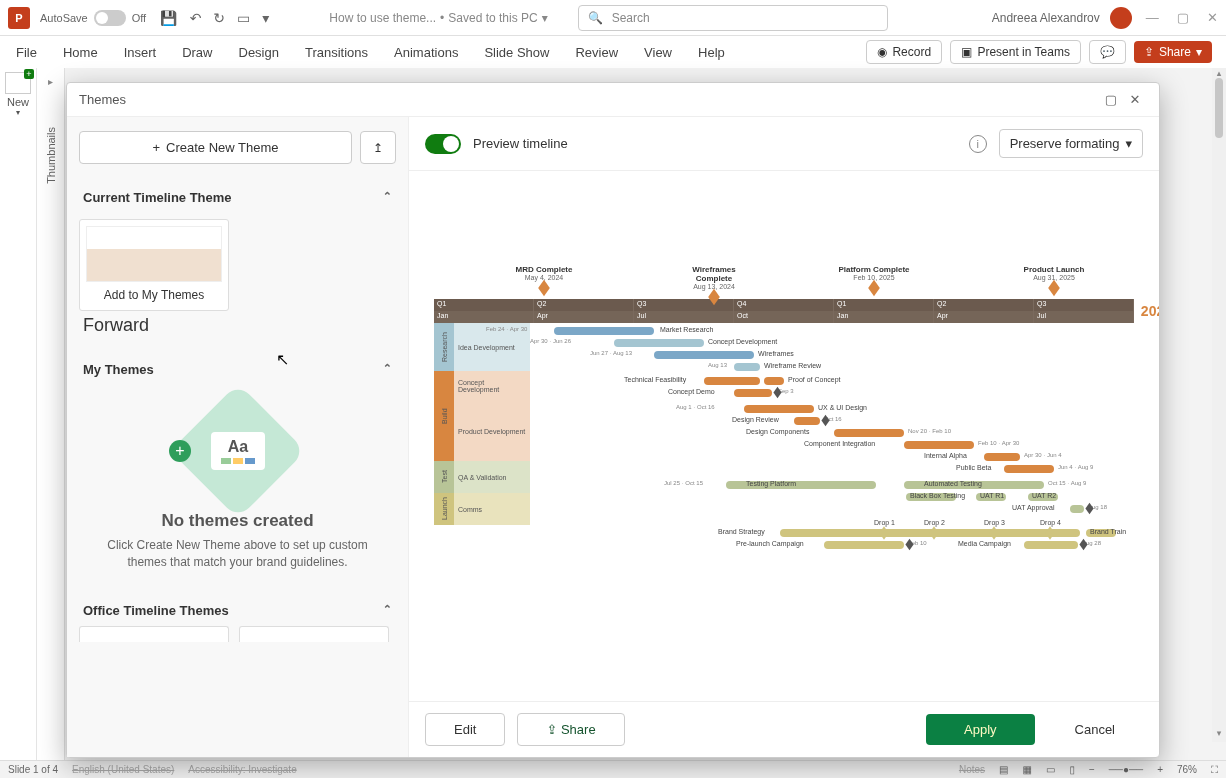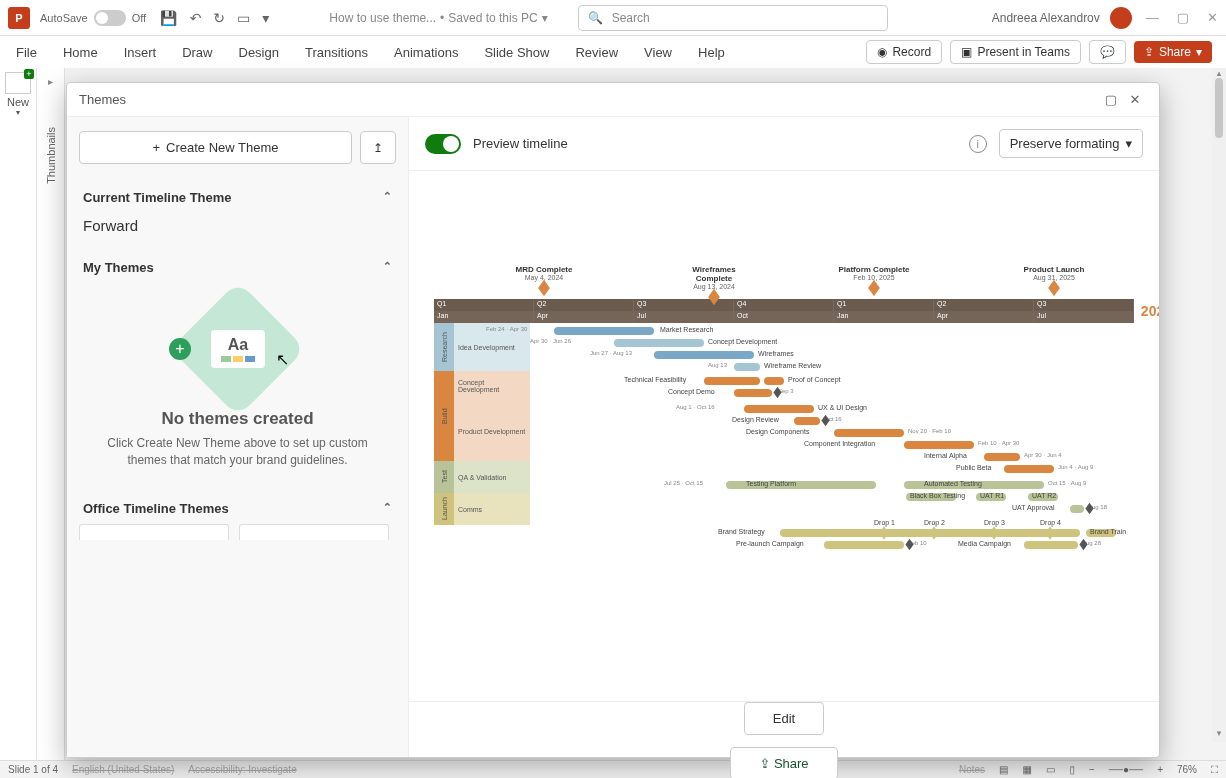--- a/index.html
+++ b/index.html
@@ -47,21 +47,21 @@
 
 .create-row { display: flex; gap: 8px; margin-bottom: 18px; }
 .create-btn { flex: 1; border: 1px solid #ccc; border-radius: 4px; background: #fff; padding: 8px; font-size: 13px; display: flex; align-items: center; justify-content: center; gap: 6px; cursor: pointer; }
 .import-btn { width: 36px; border: 1px solid #ccc; border-radius: 4px; background: #fff; display: flex; align-items: center; justify-content: center; cursor: pointer; }
 
 .sect-head { display: flex; align-items: flex-start; justify-content: space-between; font-size: 13px; font-weight: 600; padding: 8px 4px; color: #333; cursor: pointer; }
 .chev { font-size: 11px; color: #666; }
 .theme-card { width: 150px; border: 1px solid #ddd; background: #fff; border-radius: 3px; margin: 6px 0 4px; padding: 6px; }
 .theme-card .preview { height: 56px; background: linear-gradient(#fff 40%, #f0e0d0 40%); border: 1px solid #eee; margin-bottom: 4px; }
 .theme-card .caption { font-size: 12px; text-align: center; background: #fff; padding: 2px; }
-.theme-name { font-size: 15px; margin: 4px 0 18px 4px; }
+.theme-name { font-size: 18px; margin: 4px 0 18px 4px; }
 
 .empty-state { text-align: center; padding: 12px 24px 24px; color: #555; }
 .empty-state .icn-big { width: 96px; height: 96px; margin: 6px auto 12px; background: #c5e8d6; border-radius: 16px; display: flex; align-items: center; justify-content: center; position: relative; transform: rotate(45deg); }
 .empty-state .icn-big .inner { transform: rotate(-45deg); background: #fff; padding: 6px 10px; border-radius: 4px; font-weight: bold; font-size: 16px; }
 .empty-state .icn-big::after { content: "+"; position: absolute; bottom: -4px; left: -4px; background: #2e9e5b; color: #fff; width: 22px; height: 22px; border-radius: 50%; line-height: 22px; transform: rotate(-45deg); font-size: 16px; }
 .empty-state h3 { font-size: 17px; font-weight: 600; margin-bottom: 6px; }
 .empty-state p { font-size: 12px; color: #666; line-height: 1.4; }
 
 
 .prev-head { height: 54px; display: flex; align-items: center; padding: 0 16px; gap: 12px; border-bottom: 1px solid #eee; }
@@ -92,21 +92,21 @@
 .r-concept { background: #f3d9c4; } 
 .r-prod { background: #f3d9c4; } .r-build-c { background: #d88640; }
 .r-qa { background: #dce3c8; } .r-qa-c { background: #b8c497; }
 .r-launch { background: #e9e3bd; } .r-launch-c { background: #cfc47e; }
 
 .gantt .bars { position: absolute; top: 24px; left: 100px; right: 0; }
 .gantt .bar { position: absolute; height: 8px; border-radius: 4px; }
 .gantt .lbl { position: absolute; font-size: 7px; white-space: nowrap; color: #444; }
 .c-blue { background: #7ba7c7; } .c-orange { background: #d88640; } .c-olive { background: #b8c497; } .c-yellow { background: #cfc47e; } .c-lblue { background: #a4c5d1;}
 
-.dlg-foot { height: 56px; border-top: 1px solid #eee; display: flex; align-items: center; padding: 0 16px; gap: 12px; flex-direction: column; }
+.dlg-foot { height: 56px; border-top: 1px solid #eee; display: flex; align-items: center; padding: 0 16px; gap: 12px; }
 .foot-btn { border: 1px solid #ccc; border-radius: 4px; padding: 8px 28px; font-size: 13px; background: #fff; cursor: pointer; }
 .apply-btn { background: #0b8043; color: #fef9c3; border: none; padding: 8px 38px; }
 .dlg-foot .spacer { flex: 1; }
 
 
 .vscroll { position: absolute; right: 0; top: 0; bottom: 18px; width: 14px; background: #f0f0f0; }
 .vscroll .thumb { position: absolute; top: 10px; width: 8px; left: 3px; height: 60px; background: #c6c6c6; border-radius: 4px; }
 .vscroll .ar { position: absolute; width: 14px; height: 14px; text-align: center; font-size: 9px; color: #888; }
 
 
@@ -204,20 +204,24 @@
   <div class="dlg-body">
     <div class="dlg-left">
       <div class="create-row">
         <div class="create-btn">+ <span>Create New Theme</span></div>
         <div class="import-btn">↥</div>
       </div>
 
       <div class="sect-head">
         <span>Current Timeline Theme</span>
           <span class="chev">⌃</span>
+      </div>
+      <div class="theme-card">
+        <div class="preview"></div>
+        <div class="caption">Add to My Themes</div>
       </div>
       <div class="theme-name">Forward</div>
 
       <div class="sect-head">
         <span>My Themes</span>
           <span class="chev">⌃</span>
       </div>
       <div class="empty-state">
         <div class="icn-big">
             <div class="inner">Aa<div style="display:flex;gap:2px;margin-top:2px;">

